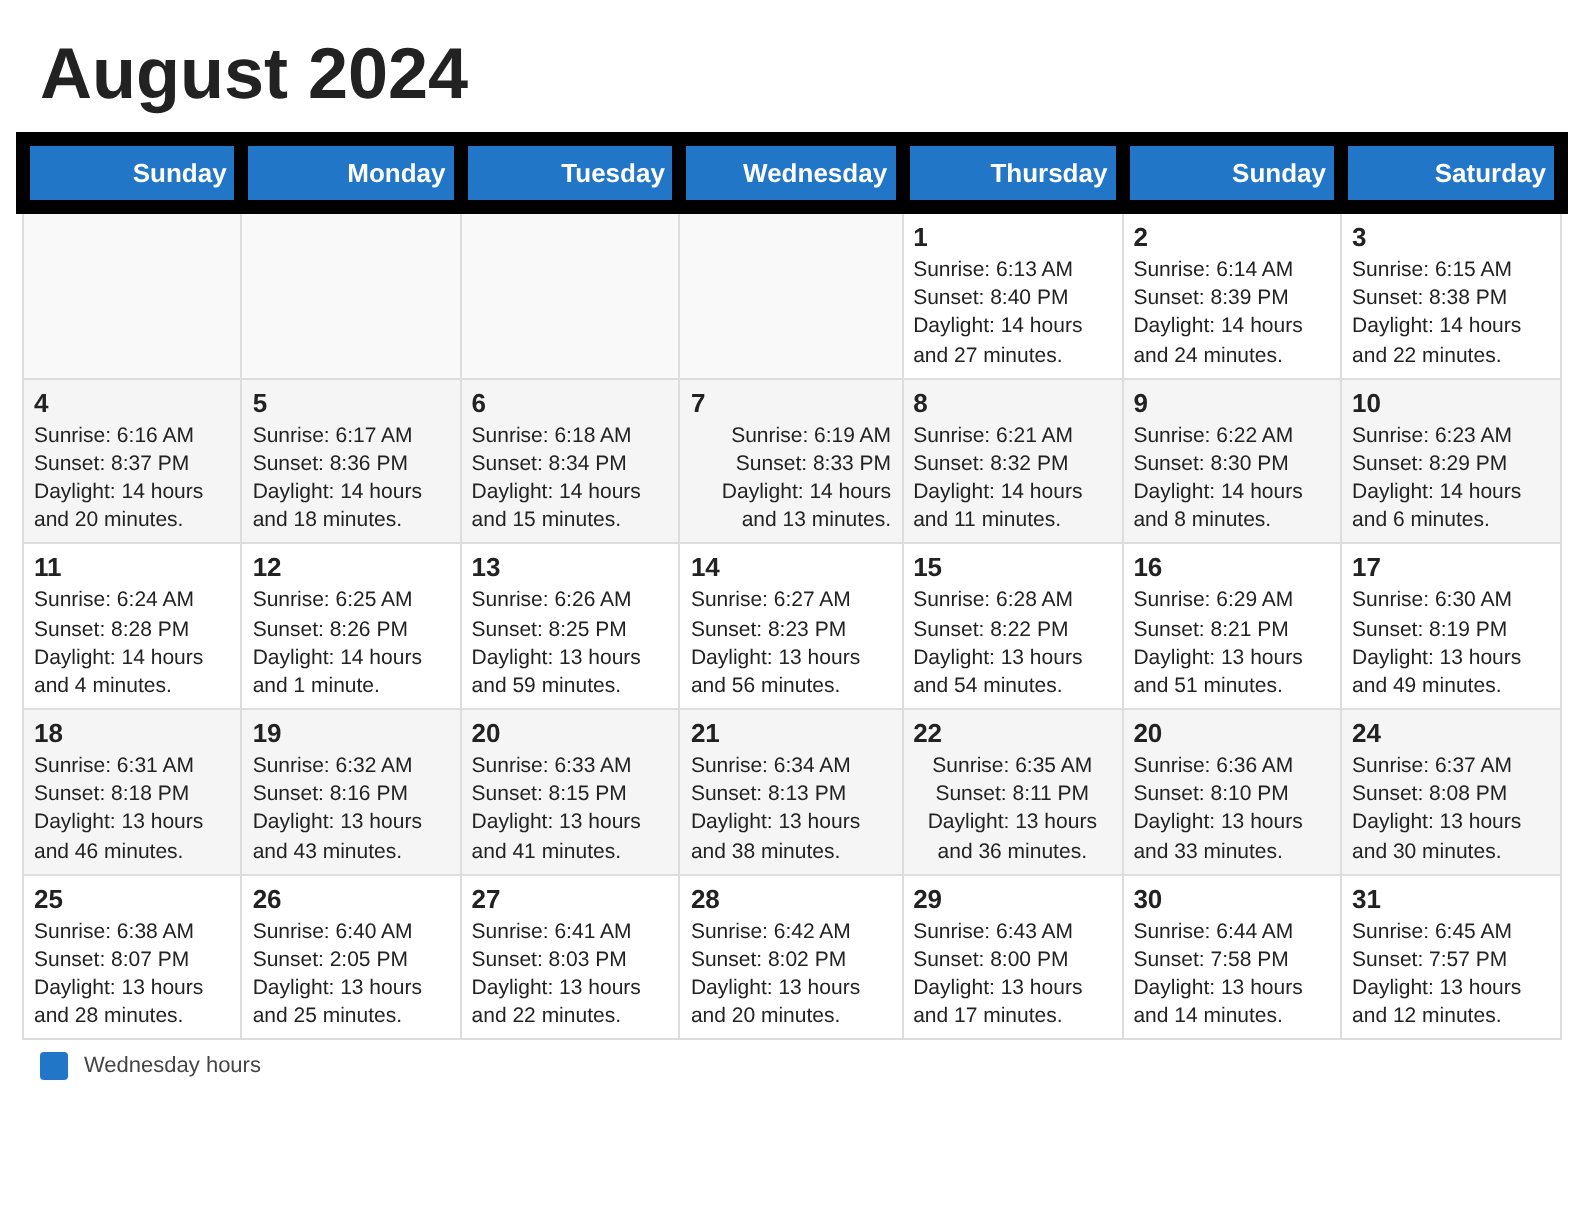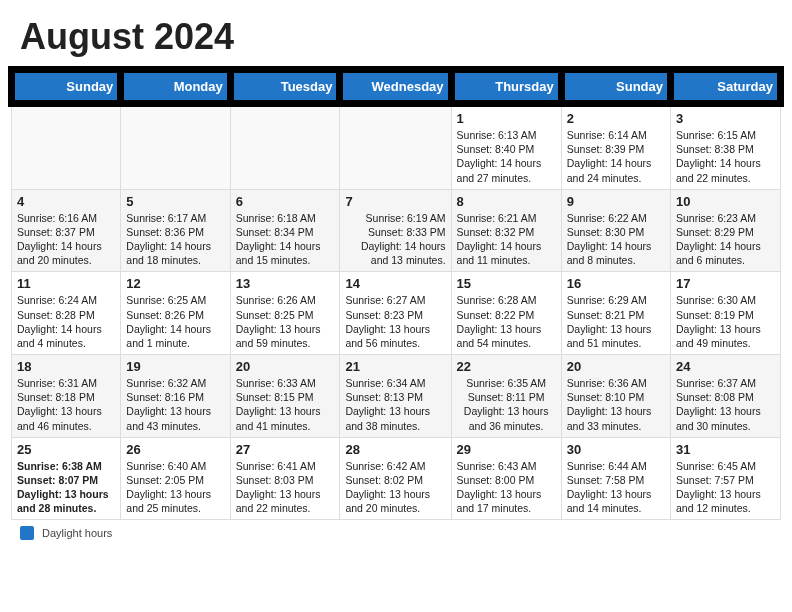--- a/index.html
+++ b/index.html
@@ -275,21 +275,21 @@
           <td>
             <span class="day-num">24</span>
             <div class="day-info" style="white-space: pre-line;">Sunrise: 6:37 AM
 Sunset: 8:08 PM
 Daylight: 13 hours and 30 minutes.</div>
           </td>
         </tr>
         <tr style="background: rgb(255, 255, 255);">
           <td>
             <span class="day-num">25</span>
-            <div class="day-info" style="white-space: pre-line; font-weight: bold;">Sunrise: 6:38 AM
+            <div class="day-info" style="white-space: pre-line;">Sunrise: 6:38 AM
 Sunset: 8:07 PM
 Daylight: 13 hours and 28 minutes.</div>
           </td>
           <td>
             <span class="day-num">26</span>
             <div class="day-info" style="white-space: pre-line;">Sunrise: 6:40 AM
 Sunset: 2:05 PM
 Daylight: 13 hours and 25 minutes.</div>
           </td>
           <td>
@@ -322,14 +322,14 @@
 Sunset: 7:57 PM
 Daylight: 13 hours and 12 minutes.</div>
           </td>
         </tr>
       </tbody>
 </table>
 </div>
 
 <div class="footer">
   <span class="footer-dot"></span>
-  <span>Daylight hours</span>
+  <span>Wednesday hours</span>
 </div>
 
 </body></html>

